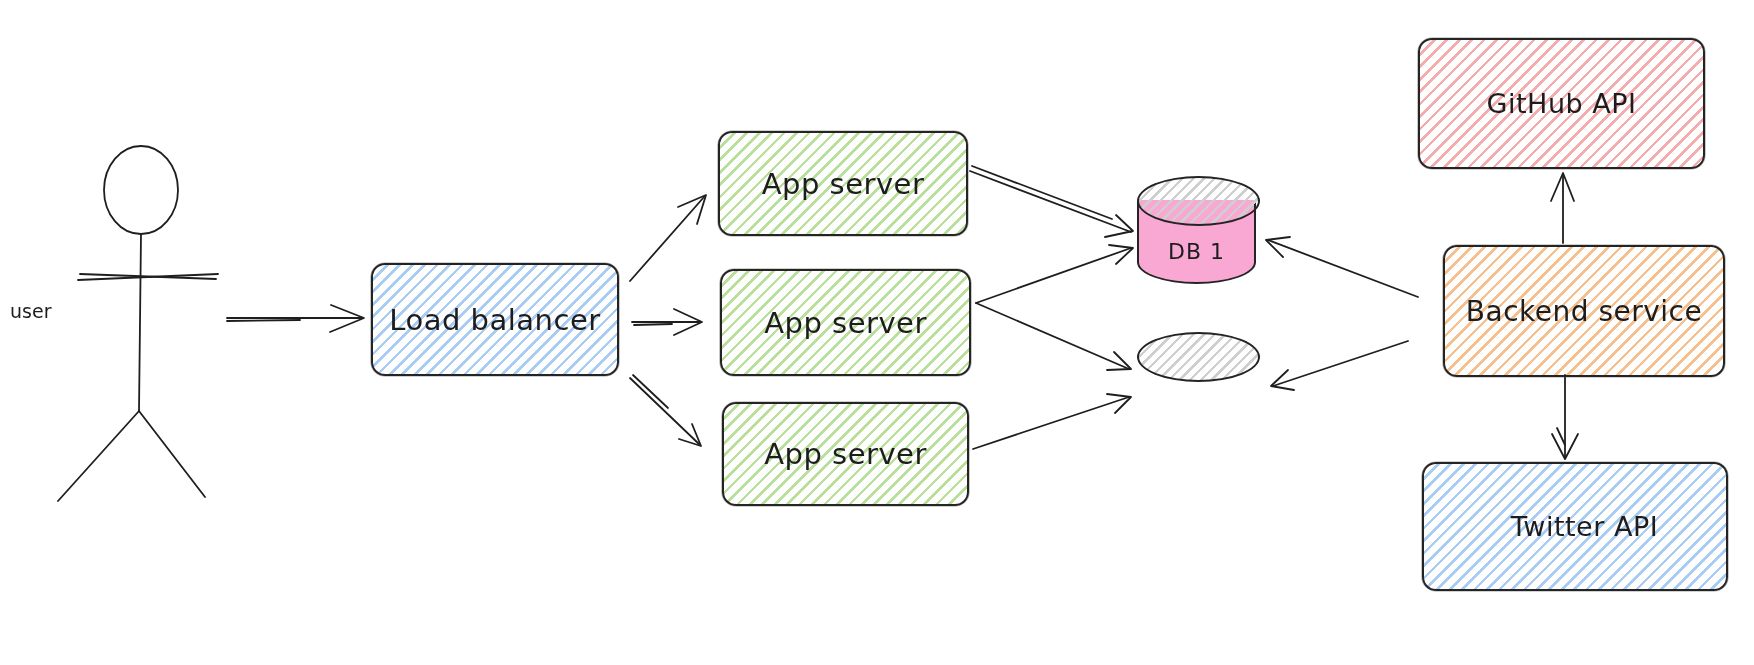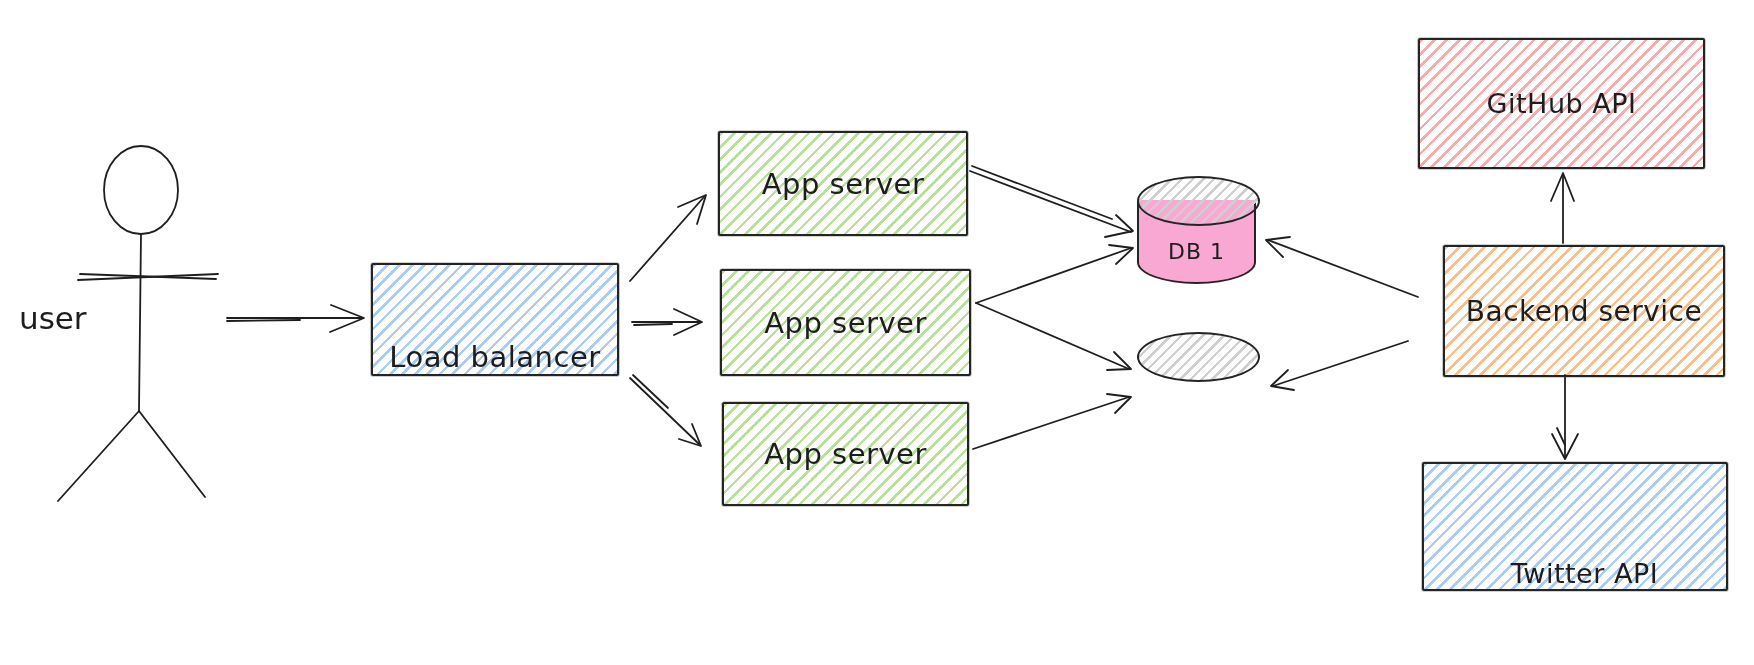--- a/index.html
+++ b/index.html
@@ -8,33 +8,33 @@
     background:#ffffff; overflow:hidden;
     font-family:"DejaVu Sans", sans-serif; color:#1d1d1d;
   }
   svg.edge-layer { position:absolute; left:0; top:0; width:1754px; height:665px; }
   svg.edge-layer path, svg.edge-layer ellipse, svg.edge-layer line {
     stroke:#1e1e1e; stroke-width:1.8; fill:none;
     stroke-linecap:round; stroke-linejoin:round;
   }
   .node {
     position:absolute; display:flex; align-items:center; justify-content:center;
-    border:2px solid #242424; border-radius:2px;
+    border:2px solid #242424; border-radius:14px;
     box-shadow: 0 0 0 0.6px rgba(90,90,90,.55);
     font-size:29px; letter-spacing:.5px; text-align:center;
   }
-  .hatch-blue   { background:repeating-linear-gradient(135deg,#a8ccf4 0px,#a8ccf4 2.6px,rgba(0,0,0,0) 2.6px,rgba(0,0,0,0) 8.8px);align-items:flex-end; }
+  .hatch-blue   { background:repeating-linear-gradient(135deg,#a8ccf4 0px,#a8ccf4 2.6px,rgba(0,0,0,0) 2.6px,rgba(0,0,0,0) 8.8px); }
   .hatch-green  { background:repeating-linear-gradient(135deg,#b8e09b 0px,#b8e09b 2.6px,rgba(0,0,0,0) 2.6px,rgba(0,0,0,0) 8.8px); }
   .hatch-red    { background:repeating-linear-gradient(135deg,#f6acac 0px,#f6acac 2.6px,rgba(0,0,0,0) 2.6px,rgba(0,0,0,0) 8.8px); }
   .hatch-orange { background:repeating-linear-gradient(135deg,#f6bf8c 0px,#f6bf8c 2.6px,rgba(0,0,0,0) 2.6px,rgba(0,0,0,0) 8.8px); }
   .hatch-gray   { background:repeating-linear-gradient(135deg,#cfcfcf 0px,#cfcfcf 2.4px,rgba(0,0,0,0) 2.4px,rgba(0,0,0,0) 7.5px); }
 
   .node-label { pointer-events:none; }
 
-  .user-label { position:absolute; left:10px; top:300px; font-size:31px;margin-left:9px; }
+  .user-label { position:absolute; left:10px; top:300px; font-size:19px; }
 
   .cylinder { position:absolute; width:123px; height:112px; }
   .cyl-top {
     position:absolute; left:0; top:0; width:119px; height:46px;
     border:2px solid #242424; border-radius:50%; z-index:2;
   }
   .cyl-body {
     position:absolute; left:0; top:24px; width:119px; height:84px;
     border:2px solid #242424; border-top:none;
     border-radius:0 0 60px 60px / 0 0 22px 22px;

